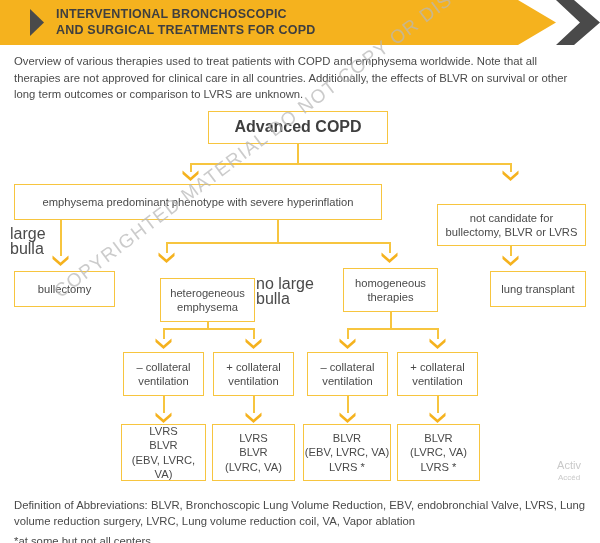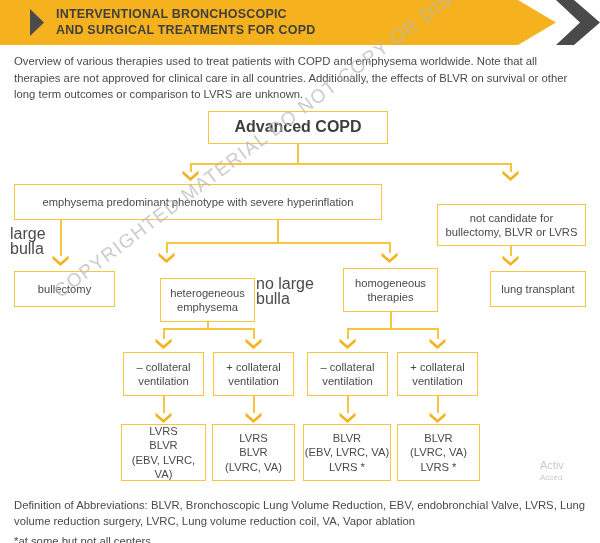--- a/index.html
+++ b/index.html
@@ -159,21 +159,21 @@
     font-family: "Liberation Sans", sans-serif;
   }
 
   
   .activation {
     position: absolute;
     right: 2px;
     top: 458px;
     width: 58px;
     overflow: hidden;
-    text-align: left;
+    text-align: center;
     color: #c9c9c9;
     z-index: 5;
   }
   .activation .act-line1 { font-size: 11px; line-height: 14px; white-space: nowrap; }
   .activation .act-line2 { font-size: 8px; line-height: 11px; white-space: nowrap; }
 
   
   .footer {
     position: absolute;
     left: 14px;

